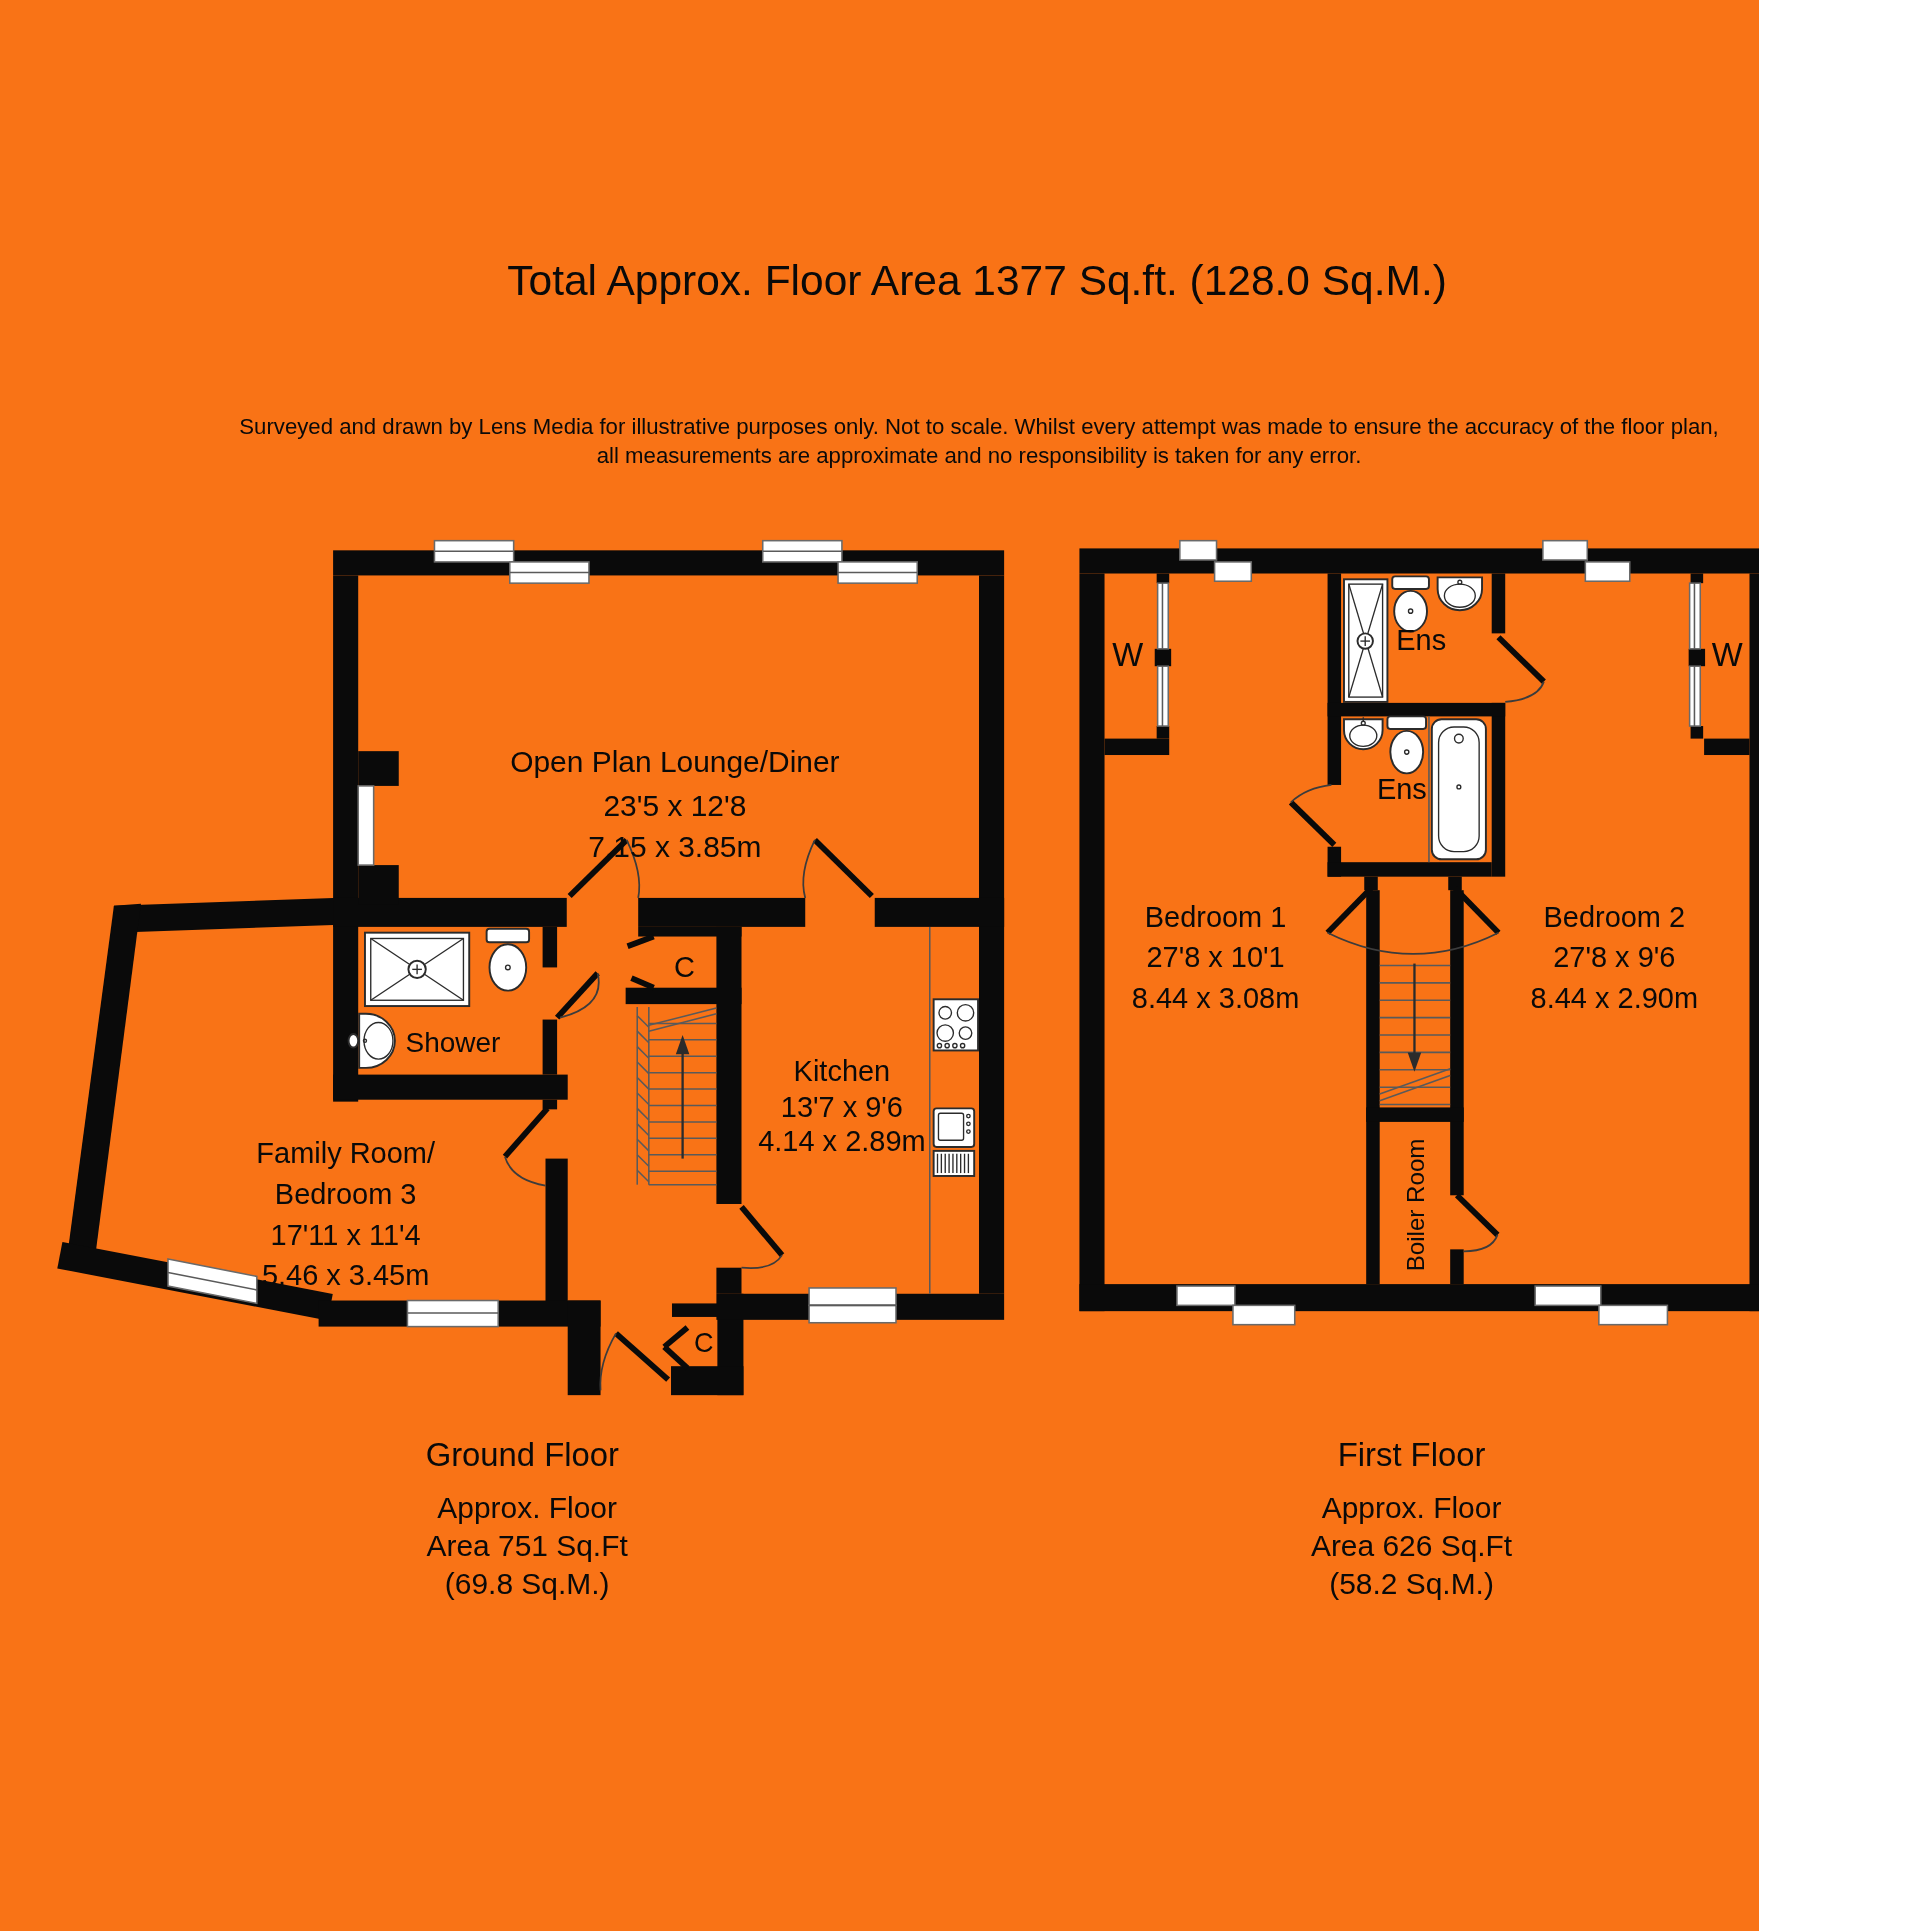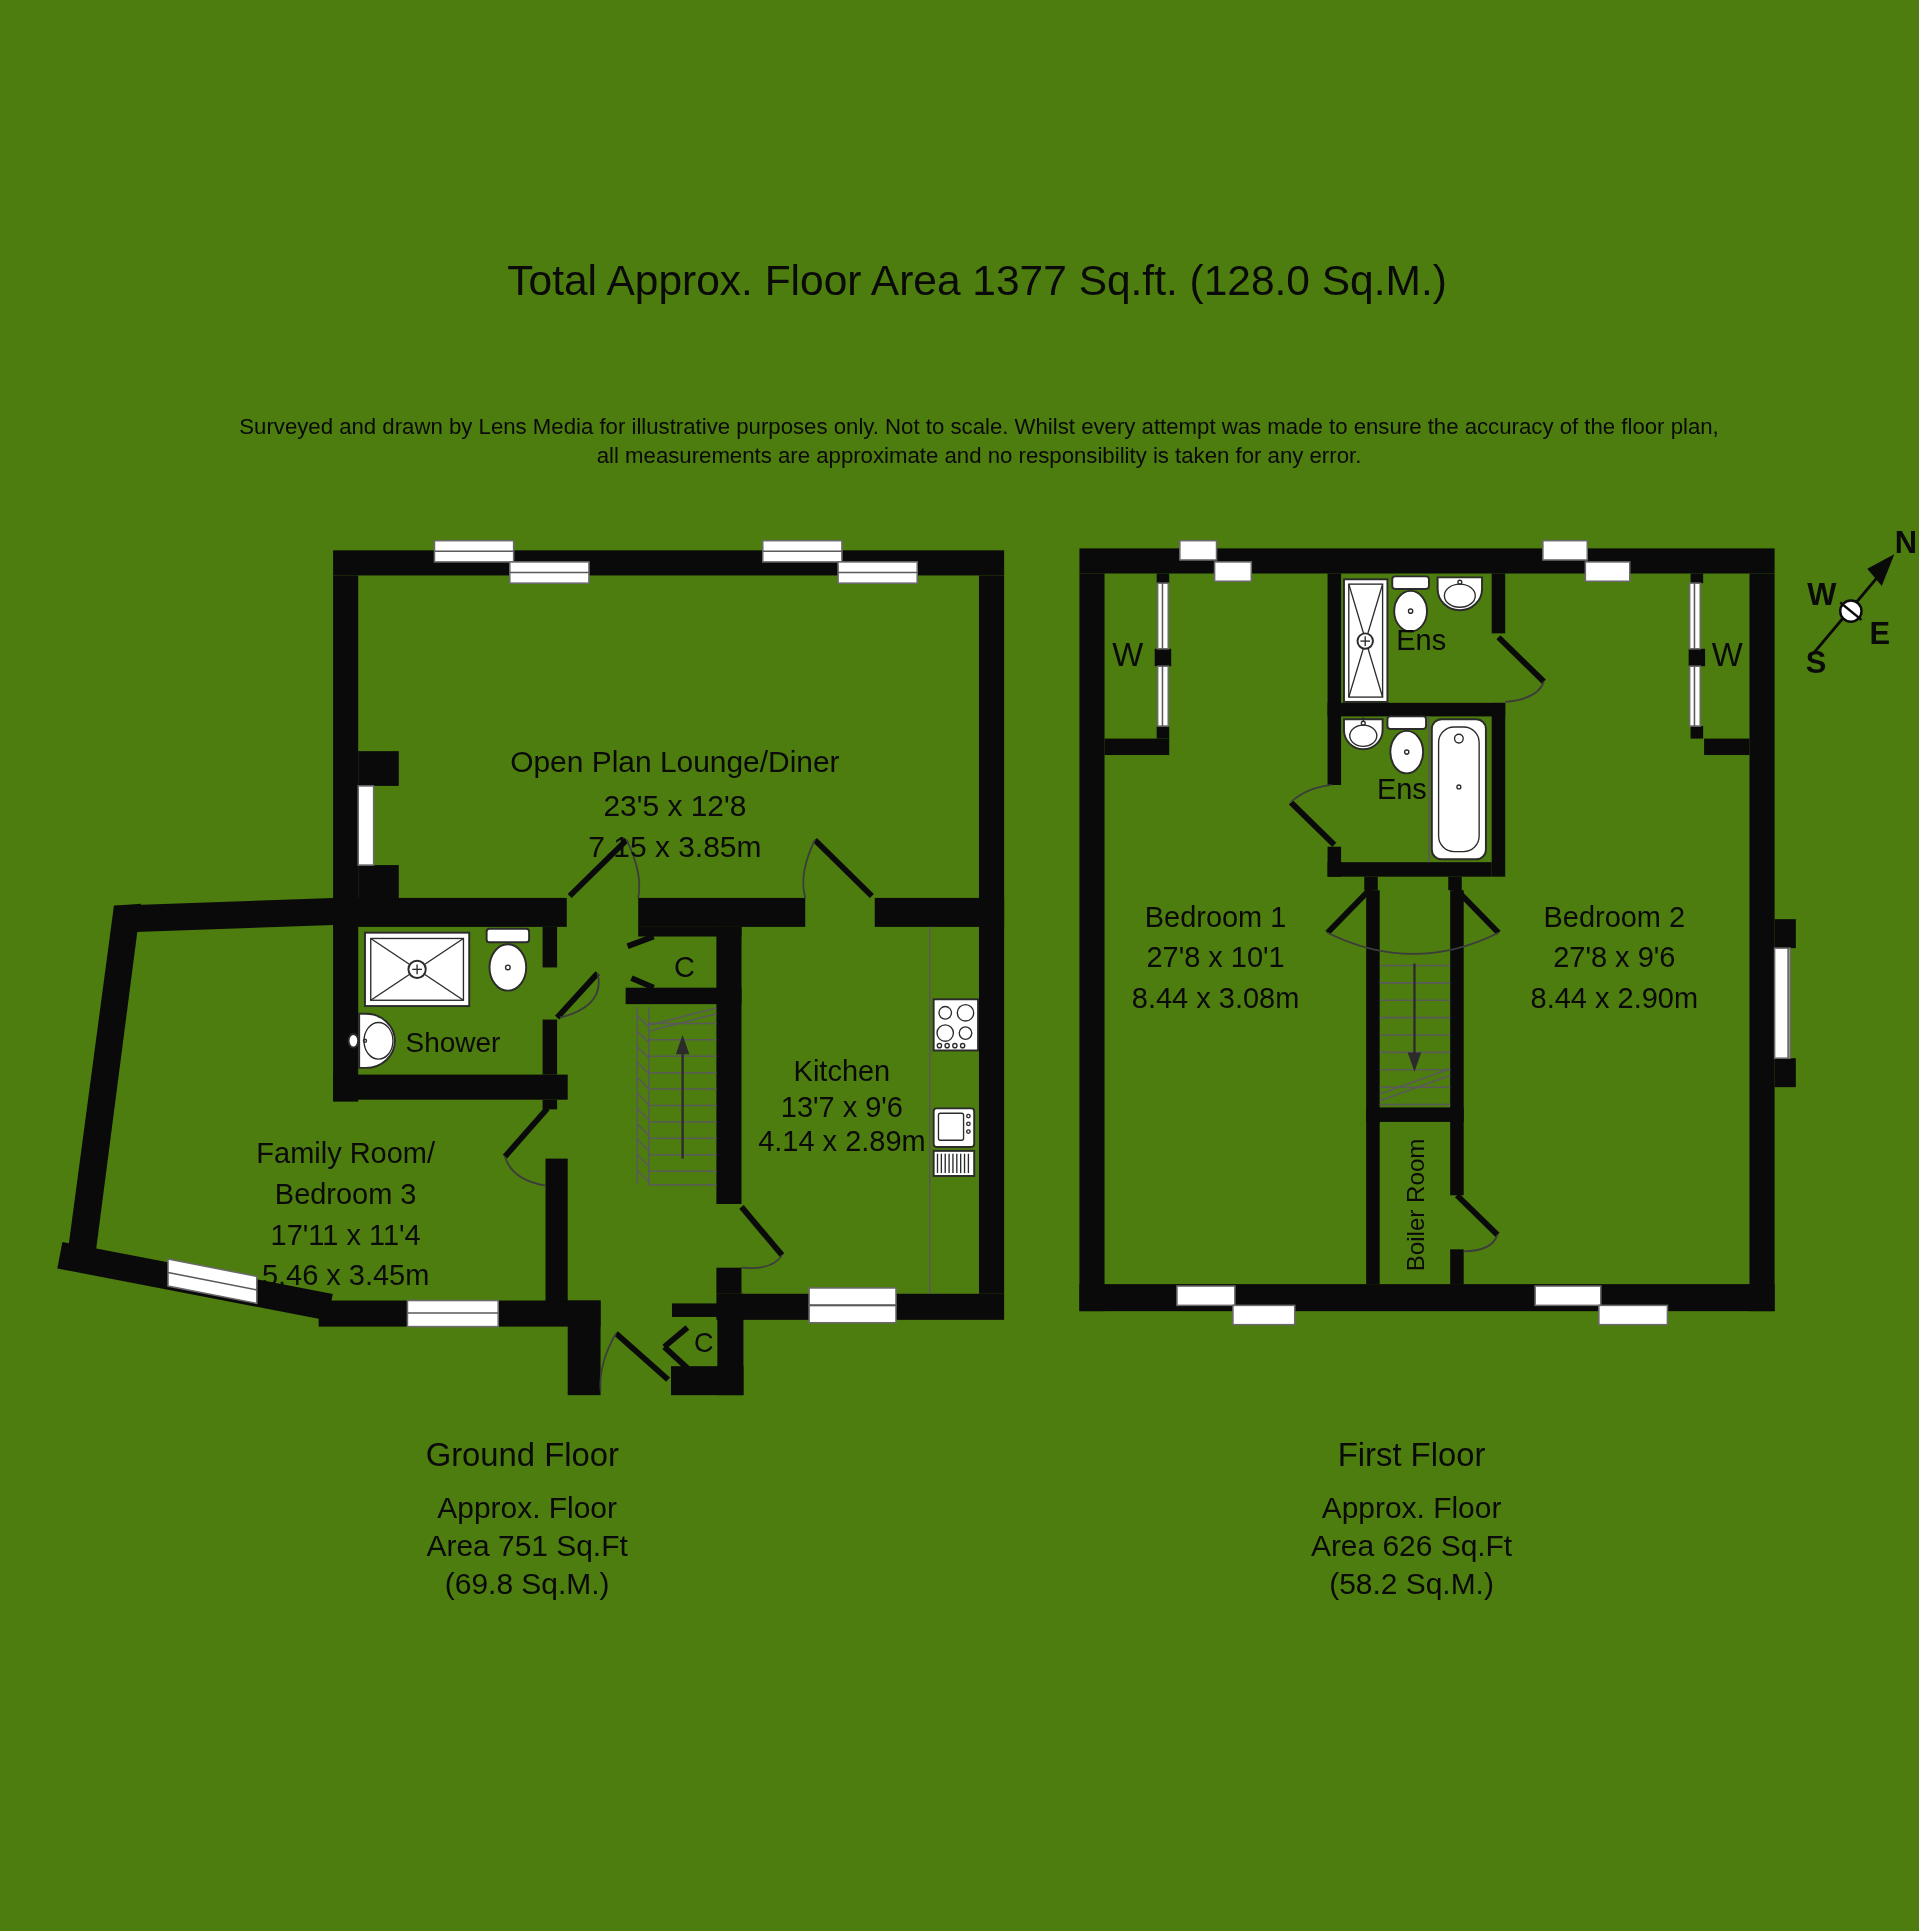--- a/index.html
+++ b/index.html
@@ -1,16 +1,16 @@
 <!DOCTYPE html>
 <html><head>
 <meta charset="utf-8">
 <style>
   html,body{margin:0;padding:0;background:#fff;}
-  .page{position:relative;width:1919px;height:1931px;background:#4d7c0f;overflow:hidden;}
+  .page{position:relative;width:1759px;height:1931px;background:#f97316;overflow:hidden;}
   svg{position:absolute;left:0;top:0;}
   text{font-family:"Liberation Sans",sans-serif;fill:#0a0a0a;}
   .wall{fill:#0a0a0a;stroke:none;}
   .wline{stroke:#0a0a0a;fill:none;}
   .thin{stroke:#5a5a5a;stroke-width:1.6;fill:none;}
   .fix{stroke:#2b2b2b;stroke-width:2;fill:#ffffff;}
   .fixthin{stroke:#2b2b2b;stroke-width:1.4;fill:none;}
   .win{fill:#ffffff;stroke:#6a6a6a;stroke-width:1.6;}
   .leaf{stroke:#0a0a0a;stroke-width:6;fill:none;}
   .arc{stroke:#3c3c3c;stroke-width:1.8;fill:none;}

